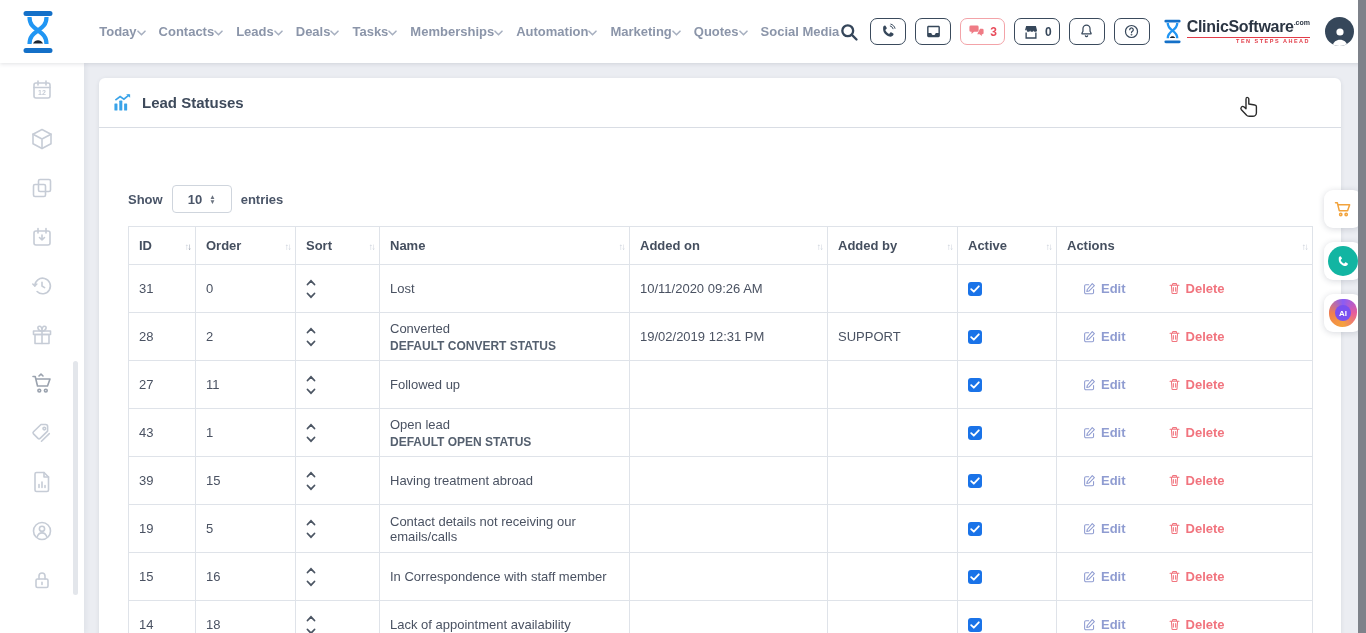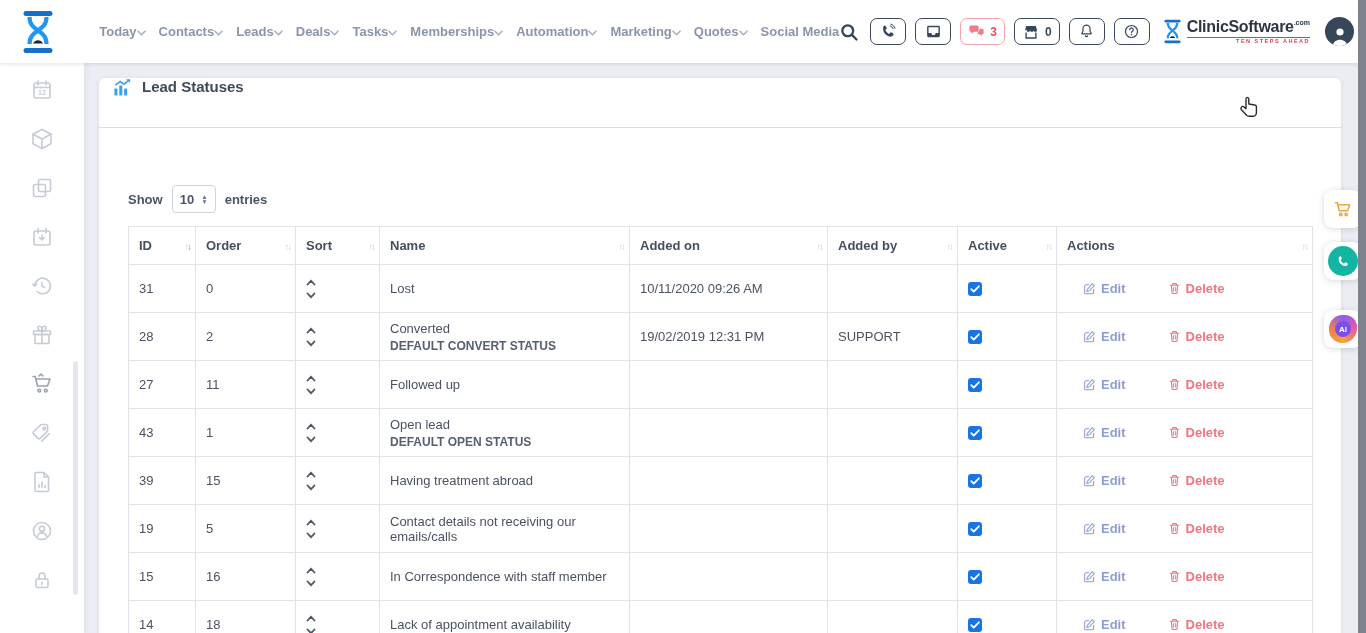--- a/index.html
+++ b/index.html
@@ -45,30 +45,30 @@
   #side-icons{ display:flex; flex-direction:column; align-items:center; padding-top:15px; gap:25px; }
   .side-icon{ width:24px; height:24px; color:#c6ccd6; cursor:pointer; display:flex; align-items:center; justify-content:center;}
   .side-icon.active{ color:#9aa2ae; }
   .side-scroll{ position:absolute; right:6px; top:298px; width:5px; height:234px; border-radius:3px; background:#e3e6eb; cursor:pointer;}
   
   .card{
     position:absolute; left:99px; top:78px; width:1242px; height:570px;
     background:#fff; border-radius:6px 6px 0 0; box-shadow:0 1px 4px rgba(40,50,70,.10);
     z-index:10;
   }
-  .card-header{ height:50px; display:flex; padding:0 14px; border-bottom:1px solid #d9dde4; }
+  .card-header{ height:50px; display:flex; align-items:center; padding:0 14px; border-bottom:1px solid #d9dde4; }
   .page-title{ font-size:15px; font-weight:700; color:#3e4a5b; margin-left:10px; }
   .header-buttons{ margin-left:auto; display:flex; gap:5px; }
   .btn{ height:27px; border:none; border-radius:4px; font-size:12.5px; font-weight:700; color:#fff; padding:0 15px; cursor:pointer; font-family:inherit;}
   .btn.teal{ background:#29bf96; }
   .btn.navy{ background:#36475a; }
   .card-body{ padding:0 29px; }
   .table-controls{ display:flex; align-items:center; justify-content:space-between; margin-top:57px; margin-bottom:13px; }
   .show-entries{ display:flex; align-items:center; gap:9px; font-size:13px; font-weight:700; color:#4a5568; }
-  .page-size{ width:44px; height:28px; border:1px solid #cfd5dd; border-radius:4px; display:flex; align-items:center; justify-content:center; gap:7px; cursor:pointer; background:#fff;}
+  .page-size{ width:60px; height:28px; border:1px solid #cfd5dd; border-radius:4px; display:flex; align-items:center; justify-content:center; gap:7px; cursor:pointer; background:#fff;}
   .updown{ display:flex; flex-direction:column; font-size:6.5px; line-height:5.5px; color:#6b7380; }
   .filter{ display:flex; align-items:center; gap:10px; font-size:13px; font-weight:700; color:#4a5568; }
   .filter input{ width:130px; height:26px; border:1px solid #cfd5dd; border-radius:3px; padding:0 6px; font-family:inherit; font-size:13px;}
   
   table{ border-collapse:collapse; table-layout:fixed; width:1184px; font-size:13px; color:#4a5262; }
   th,td{ border:1px solid #dfe3e9; text-align:left; vertical-align:middle; }
   th{ font-weight:700; color:#454f5f; padding:11px 10px; position:relative; cursor:pointer; }
   .sort-arrows{ position:absolute; right:5px; top:50%; transform:translateY(-50%); font-size:9.5px; letter-spacing:-2px; color:#c9cfd9; }
   .sort-arrows .on{ color:#8a93a3; }
   td{ padding:6px 10px; height:48px; }
@@ -78,21 +78,21 @@
   .name-main{ font-size:13px; }
   .name-sub{ font-size:12px; font-weight:700; color:#55606f; margin-top:3px; }
   .cb{ width:14px; height:14px; border-radius:3px; background:#1a73e8; display:inline-flex; align-items:center; justify-content:center; cursor:pointer; }
   .actions-wrap{ display:flex; align-items:center; gap:42px; padding-left:16px; }
   .link{ display:flex; align-items:center; gap:5px; font-size:13px; font-weight:600; cursor:pointer; }
   .link.edit{ color:#8f9cd1; }
   .link.delete{ color:#f1747e; }
   
   .float-btn{ position:absolute; left:1324px; width:38px; height:38px; background:#fff; border-radius:9px;
     box-shadow:0 1px 6px rgba(40,50,70,.18); display:flex; align-items:center; justify-content:center; z-index:40; cursor:pointer;}
-  .fb-cart{ top:190px; } .fb-phone{ top:242px; } .fb-ai{ top:310px; }
+  .fb-cart{ top:190px; } .fb-phone{ top:242px; } .fb-ai{ top:294px; }
   .phone-circle{ width:30px; height:30px; border-radius:50%; background:#12b5a2; display:flex; align-items:center; justify-content:center;}
   .ai-blob{ width:28px; height:28px; border-radius:50% 45% 55% 50%; background:conic-gradient(#8a5cf5,#e85d9b,#f5a23c,#f07f4e,#8a5cf5);
     display:flex; align-items:center; justify-content:center;}
   .ai-core{ width:16px; height:16px; border-radius:50%; background:#7a4ff0; color:#fff; font-size:8px; font-weight:700;
     display:flex; align-items:center; justify-content:center;}
   
   .win-scroll{ position:absolute; right:0; top:0; width:8px; height:633px; background:#7e828a; z-index:50; cursor:pointer;}
   
   .cursor{ position:absolute; left:1237px; top:96px; z-index:60; pointer-events:none; }
 </style>

